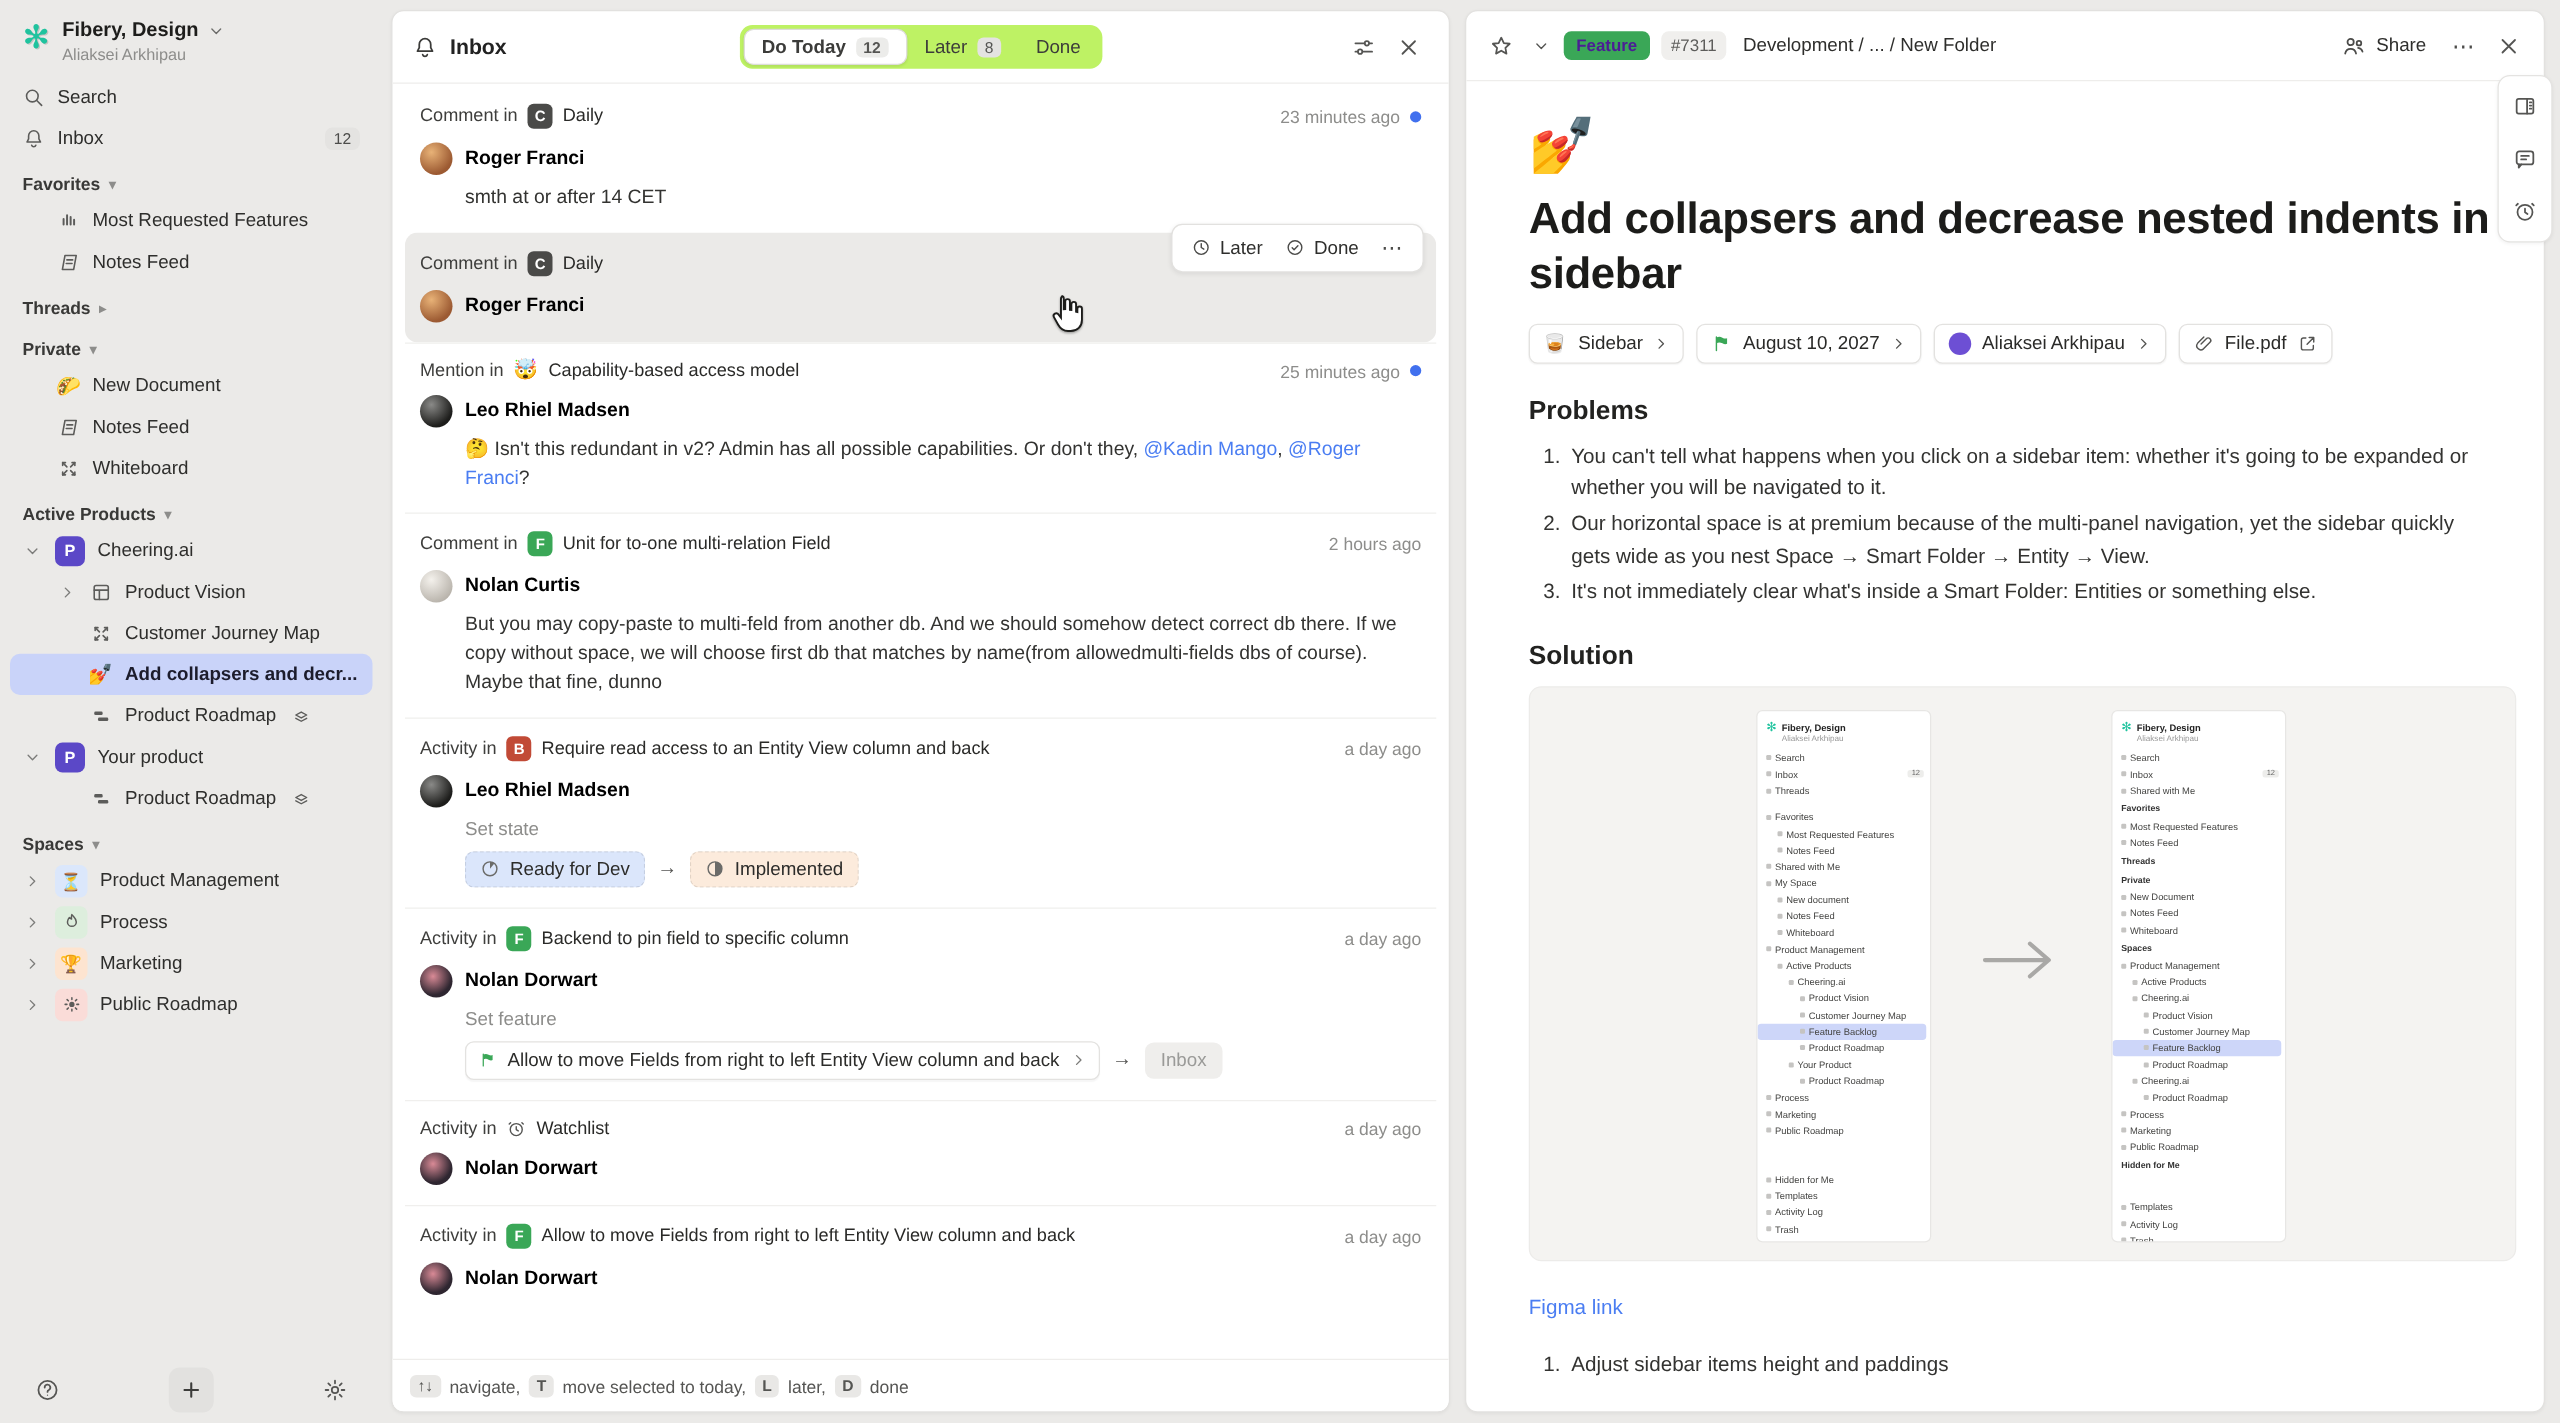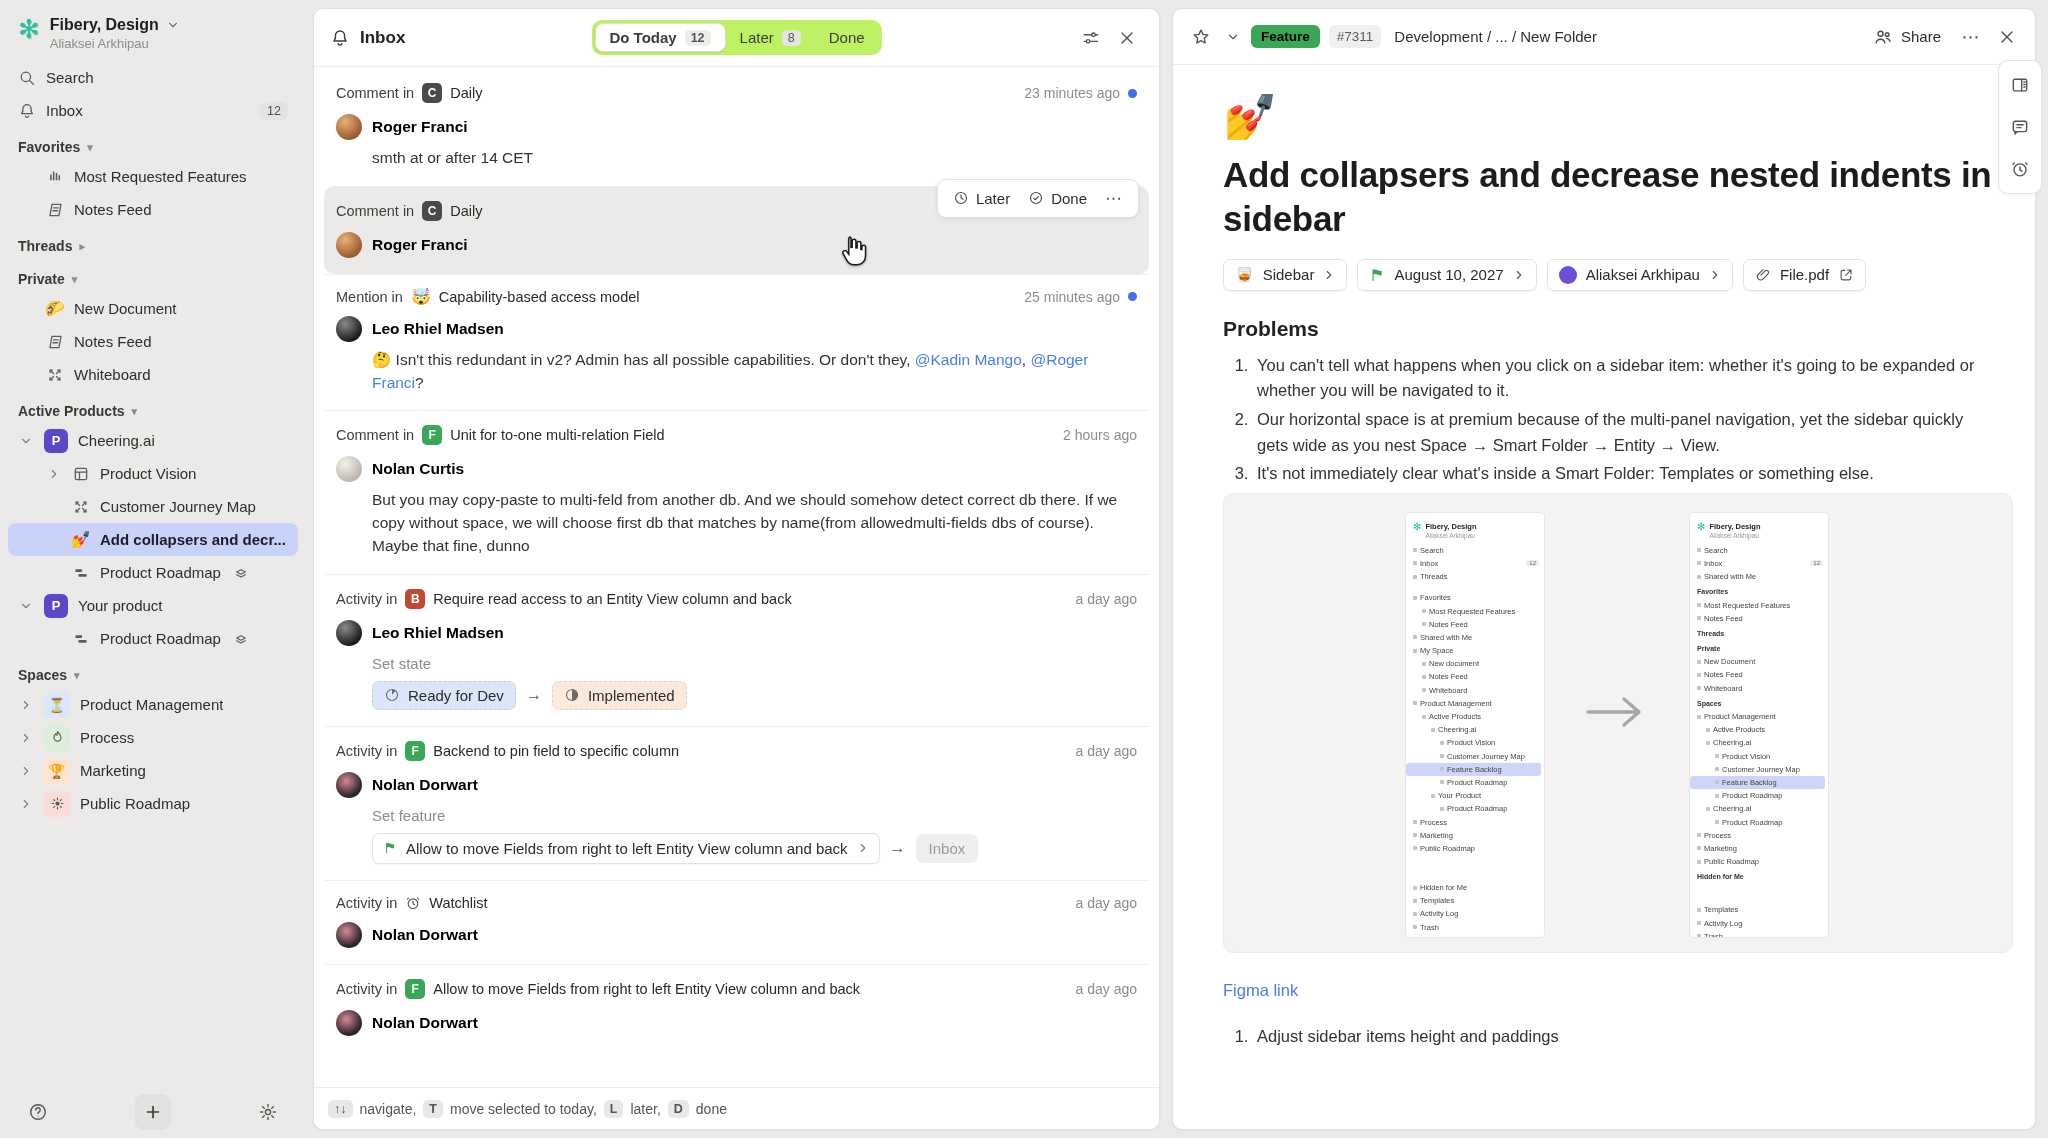--- a/index.html
+++ b/index.html
@@ -79,21 +79,21 @@
   .hacts{position:absolute;right:10px;top:-8px;background:#fff;border:1px solid #e2e1df;border-radius:9px;display:flex;align-items:center;gap:2px;padding:4px 7px;box-shadow:0 1px 4px rgba(0,0,0,.08)}
   .ha{display:flex;align-items:center;gap:7px;font-size:15px;color:#2e2e2c;padding:4px 8px;border-radius:6px}
   .ha .ic{color:#4c4c4a}
   .ha.dots{font-size:17px;letter-spacing:1px;color:#4c4c4a}
   .hints{flex:none;height:42px;border-top:1px solid #eeedeb;display:flex;align-items:center;gap:7px;padding:0 14px;font-size:14px;color:#55555 3;color:#555553;background:#fff}
   .key{background:#e9e8e6;border-radius:5px;padding:2px 6px;font-size:12.5px;color:#555553;font-weight:600}
 
   
   .dh{height:56px;flex:none;display:flex;align-items:center;gap:9px;padding:0 14px;border-bottom:1px solid #eeedeb}
   .dh .ib{width:28px;height:28px}
-  .typebadge{background:#3aa757;color:#000000;font-size:13.5px;font-weight:600;border-radius:6px;padding:4px 10px}
+  .typebadge{background:#3aa757;color:#4c1d95;font-size:13.5px;font-weight:600;border-radius:6px;padding:4px 10px}
   .idbadge{background:#f0efed;color:#5c5c5a;font-size:13.5px;border-radius:6px;padding:4px 8px}
   .crumb{font-size:15px;color:#2e2e2c;margin-left:4px}
   .dhr{margin-left:auto;display:flex;align-items:center;gap:8px}
   .sharebtn{display:flex;align-items:center;gap:8px;font-size:15px;color:#2e2e2c;padding:5px 8px;border-radius:7px}
   .sharebtn .ic{color:#4c4c4a}
   .dh .dots{font-size:18px;letter-spacing:1px;color:#4c4c4a}
   .dcontent{flex:1;overflow:hidden;padding:24px 40px 0 50px;position:relative}
   .demoji{font-size:44px;line-height:1.1;margin:4px 0 0}
   .dcontent h1{font-size:35px;font-weight:700;color:#1c1c1a;line-height:1.25;letter-spacing:-.3px;margin:12px 0 18px;max-width:790px}
   .chiprow{display:flex;gap:10px;margin:0 0 8px}
@@ -700,22 +700,23 @@
               <path d="M10 5H7a2.3 2.3 0 0 0-2.3 2.3V17A2.3 2.3 0 0 0 7 19.3h9.7A2.3 2.3 0 0 0 19 17v-3"></path>
               <path d="M14 4.5h5.5V10M19.2 4.8L11.5 12.5"></path>
             </svg>
           </i>
         </span>
       </div>
     <h2>Problems</h2>
     <ol class="plist" id="problems">
         <li>You can't tell what happens when you click on a sidebar item: whether it's going to be expanded or whether you will be navigated to it.</li>
         <li>Our horizontal space is at premium because of the multi-panel navigation, yet the sidebar quickly gets wide as you nest Space → Smart Folder → Entity → View.</li>
-        <li>It's not immediately clear what's inside a Smart Folder: Templates or something else.</li>
+        <li>It's not immediately clear what's inside a Smart Folder: Entities or something else.</li>
       </ol>
+    <h2>Solution</h2>
     <div class="solcard">
       <div class="mini" id="mini-left" style="left:182px">
           <div class="mhead">
             <span class="mlogo">✻</span>
             <div>
               <div class="mname">Fibery, Design</div>
               <div class="muser">Aliaksei Arkhipau</div>
             </div>
           </div>
           <div class="mrow  " style="padding-left:7px"><span class="mi"></span>Search</div>

